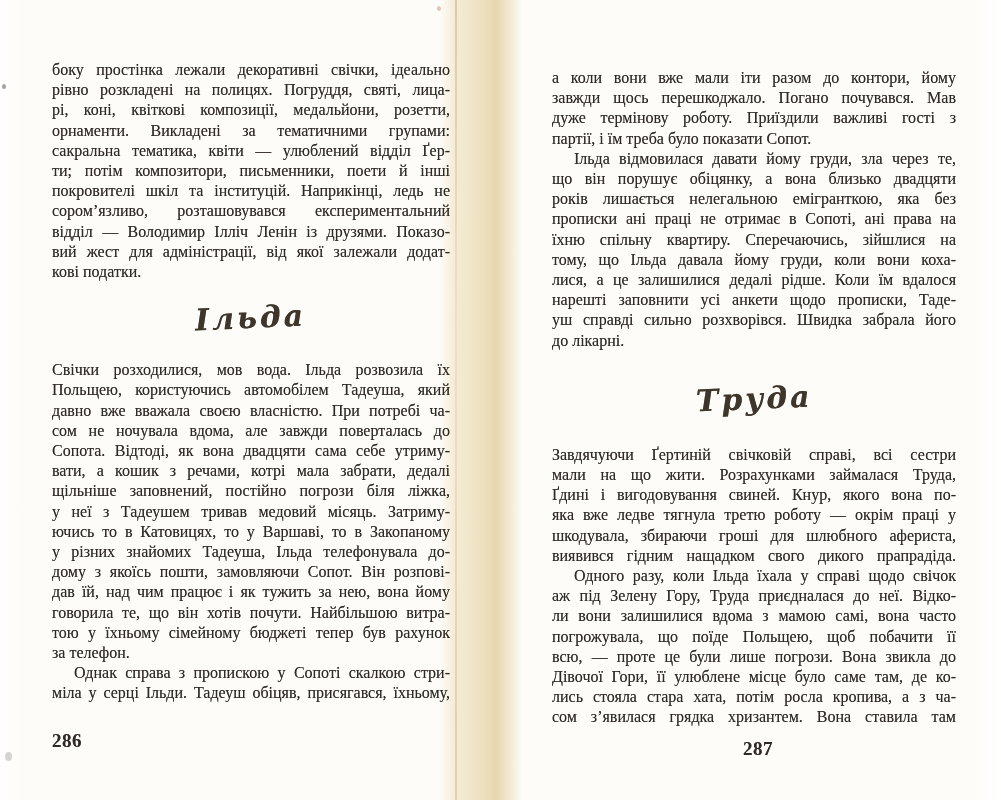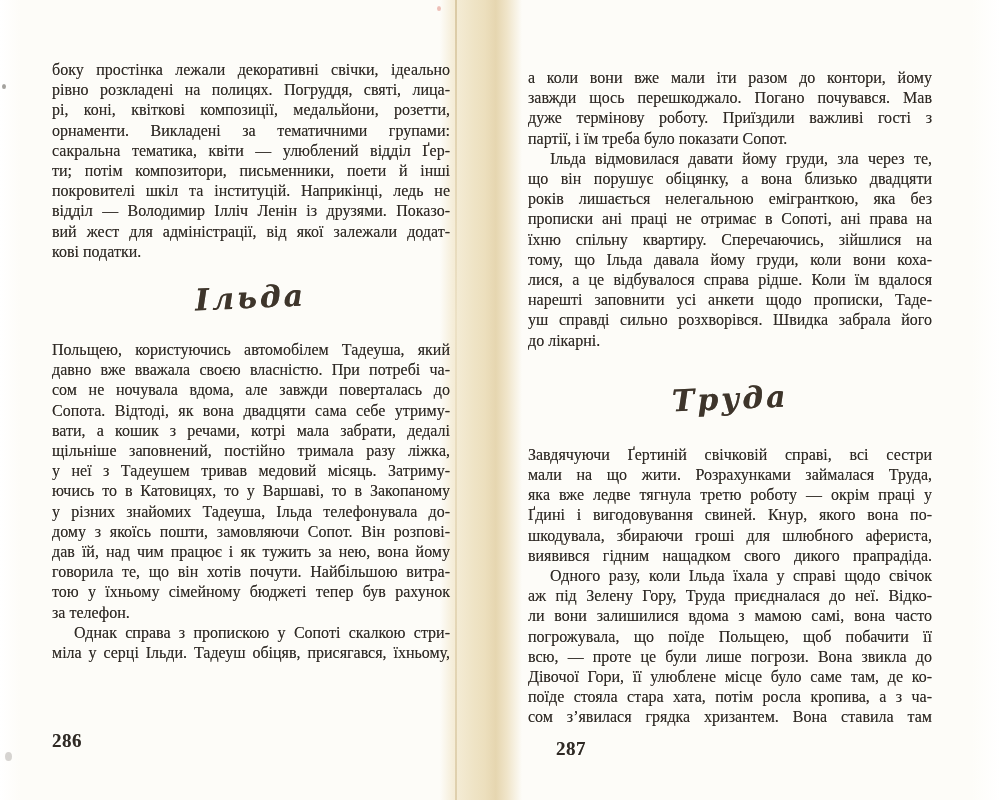--- a/index.html
+++ b/index.html
@@ -22,21 +22,21 @@
       #e6d6b0 68%,
       #f0e5ca 82%,
       rgba(251,248,241,0) 100%);
   }
   .gutter-line{
     position:absolute;left:455px;top:0;width:2px;height:800px;
     background:linear-gradient(180deg,rgba(214,196,156,.85),rgba(222,206,168,.35) 40%,rgba(214,196,156,.7));
   }
   .page-text{position:absolute;width:400px;}
   .page-text.left{left:52px;top:60px;width:398px;}
-  .page-text.right{left:528px;top:68px;width:404px;}
+  .page-text.right{left:552px;top:68px;width:404px;}
   .para{margin:0;}
   .line{
     font-size:16px;
     line-height:20.2px;
     text-align:justify;
     text-align-last:justify;
     white-space:normal;
     text-shadow:0 0 .4px rgba(47,42,37,.55);
   }
   .line.last{text-align-last:left;}
@@ -55,21 +55,21 @@
     color:#3e352b;
     transform:rotate(-2.5deg);
     text-shadow:0 0 .6px rgba(62,53,43,.6);
   }
   .pagenum{
     position:absolute;
     font-weight:bold;font-size:19px;letter-spacing:.5px;
     color:#2f2a25;text-shadow:0 0 .4px rgba(47,42,37,.5);
   }
   .pagenum.left{left:52px;top:730px;}
-  .pagenum.right{left:556px;top:738px;width:404px;text-align:left;}
+  .pagenum.right{left:556px;top:738px;width:404px;text-align:center;}
   
   .speck{position:absolute;border-radius:50%;}
   .speck.s1{left:2px;top:84px;width:4px;height:5px;background:rgba(90,85,78,.55);}
   .speck.s2{left:5px;top:752px;width:7px;height:9px;background:rgba(140,135,128,.35);}
   .speck.s3{left:437px;top:6px;width:4px;height:5px;background:rgba(226,150,140,.6);}
 </style>
 </head>
 <body>
 
 <div class="screen">
@@ -82,32 +82,34 @@
 
   <div class="page-text left">
       <div class="para">
         <div class="line">боку простінка лежали декоративні свічки, ідеально</div>
         <div class="line">рівно розкладені на полицях. Погруддя, святі, лица-</div>
         <div class="line">рі, коні, квіткові композиції, медальйони, розетти,</div>
         <div class="line">орнаменти. Викладені за тематичними групами:</div>
         <div class="line">сакральна тематика, квіти — улюблений відділ Ґер-</div>
         <div class="line">ти; потім композитори, письменники, поети й інші</div>
         <div class="line">покровителі шкіл та інституцій. Наприкінці, ледь не</div>
+        <div class="line">сором’язливо, розташовувався експериментальний</div>
         <div class="line">відділ — Володимир Ілліч Ленін із друзями. Показо-</div>
         <div class="line">вий жест для адміністрації, від якої залежали додат-</div>
         <div class="line last">кові податки.</div>
       </div>
       <div class="heading"><span class="heading-script">Ільда</span></div>
       <div class="para">
+        <div class="line">Свічки розходилися, мов вода. Ільда розвозила їх</div>
         <div class="line">Польщею, користуючись автомобілем Тадеуша, який</div>
         <div class="line">давно вже вважала своєю власністю. При потребі ча-</div>
         <div class="line">сом не ночувала вдома, але завжди поверталась до</div>
         <div class="line">Сопота. Відтоді, як вона двадцяти сама себе утриму-</div>
         <div class="line">вати, а кошик з речами, котрі мала забрати, дедалі</div>
-        <div class="line">щільніше заповнений, постійно тримала разу ліжка,</div>
+        <div class="line">щільніше заповнений, постійно погрози біля ліжка,</div>
         <div class="line">у неї з Тадеушем тривав медовий місяць. Затриму-</div>
         <div class="line">ючись то в Катовицях, то у Варшаві, то в Закопаному</div>
         <div class="line">у різних знайомих Тадеуша, Ільда телефонувала до-</div>
         <div class="line">дому з якоїсь пошти, замовляючи Сопот. Він розпові-</div>
         <div class="line">дав їй, над чим працює і як тужить за нею, вона йому</div>
         <div class="line">говорила те, що він хотів почути. Найбільшою витра-</div>
         <div class="line">тою у їхньому сімейному бюджеті тепер був рахунок</div>
         <div class="line last">за телефон.</div>
       </div>
       <div class="para">
@@ -122,41 +124,41 @@
         <div class="line">дуже термінову роботу. Приїздили важливі гості з</div>
         <div class="line last">партії, і їм треба було показати Сопот.</div>
       </div>
       <div class="para">
         <div class="line indent-first">Ільда відмовилася давати йому груди, зла через те,</div>
         <div class="line">що він порушує обіцянку, а вона близько двадцяти</div>
         <div class="line">років лишається нелегальною емігранткою, яка без</div>
         <div class="line">прописки ані праці не отримає в Сопоті, ані права на</div>
         <div class="line">їхню спільну квартиру. Сперечаючись, зійшлися на</div>
         <div class="line">тому, що Ільда давала йому груди, коли вони коха-</div>
-        <div class="line">лися, а це відбувалося справа рідше. Коли їм вдалося</div>
+        <div class="line">лися, а це залишилися дедалі рідше. Коли їм вдалося</div>
         <div class="line">нарешті заповнити усі анкети щодо прописки, Таде-</div>
         <div class="line">уш справді сильно розхворівся. Швидка забрала його</div>
         <div class="line last">до лікарні.</div>
       </div>
       <div class="heading"><span class="heading-script">Труда</span></div>
       <div class="para">
         <div class="line">Завдячуючи Ґертиній свічковій справі, всі сестри</div>
         <div class="line">мали на що жити. Розрахунками займалася Труда,</div>
+        <div class="line">Ґдині і вигодовування свиней. Кнур, якого вона по-</div>
         <div class="line">яка вже ледве тягнула третю роботу — окрім праці у</div>
-        <div class="line">Ґдині і вигодовування свиней. Кнур, якого вона по-</div>
         <div class="line">шкодувала, збираючи гроші для шлюбного афериста,</div>
         <div class="line">виявився гідним нащадком свого дикого прапрадіда.</div>
       </div>
       <div class="para">
         <div class="line indent-first">Одного разу, коли Ільда їхала у справі щодо свічок</div>
         <div class="line">аж під Зелену Гору, Труда приєдналася до неї. Відко-</div>
         <div class="line">ли вони залишилися вдома з мамою самі, вона часто</div>
         <div class="line">погрожувала, що поїде Польщею, щоб побачити її</div>
         <div class="line">всю, — проте це були лише погрози. Вона звикла до</div>
         <div class="line">Дівочої Гори, її улюблене місце було саме там, де ко-</div>
-        <div class="line">поїде стояла стара хата, потім росла кропива, а з ча-</div>
+        <div class="line">лись стояла стара хата, потім росла кропива, а з ча-</div>
         <div class="line">сом з’явилася грядка хризантем. Вона ставила там</div>
       </div>
     </div>
 
   <div class="pagenum left">286</div>
   <div class="pagenum right">287</div>
 </div>
 
 </body></html>

